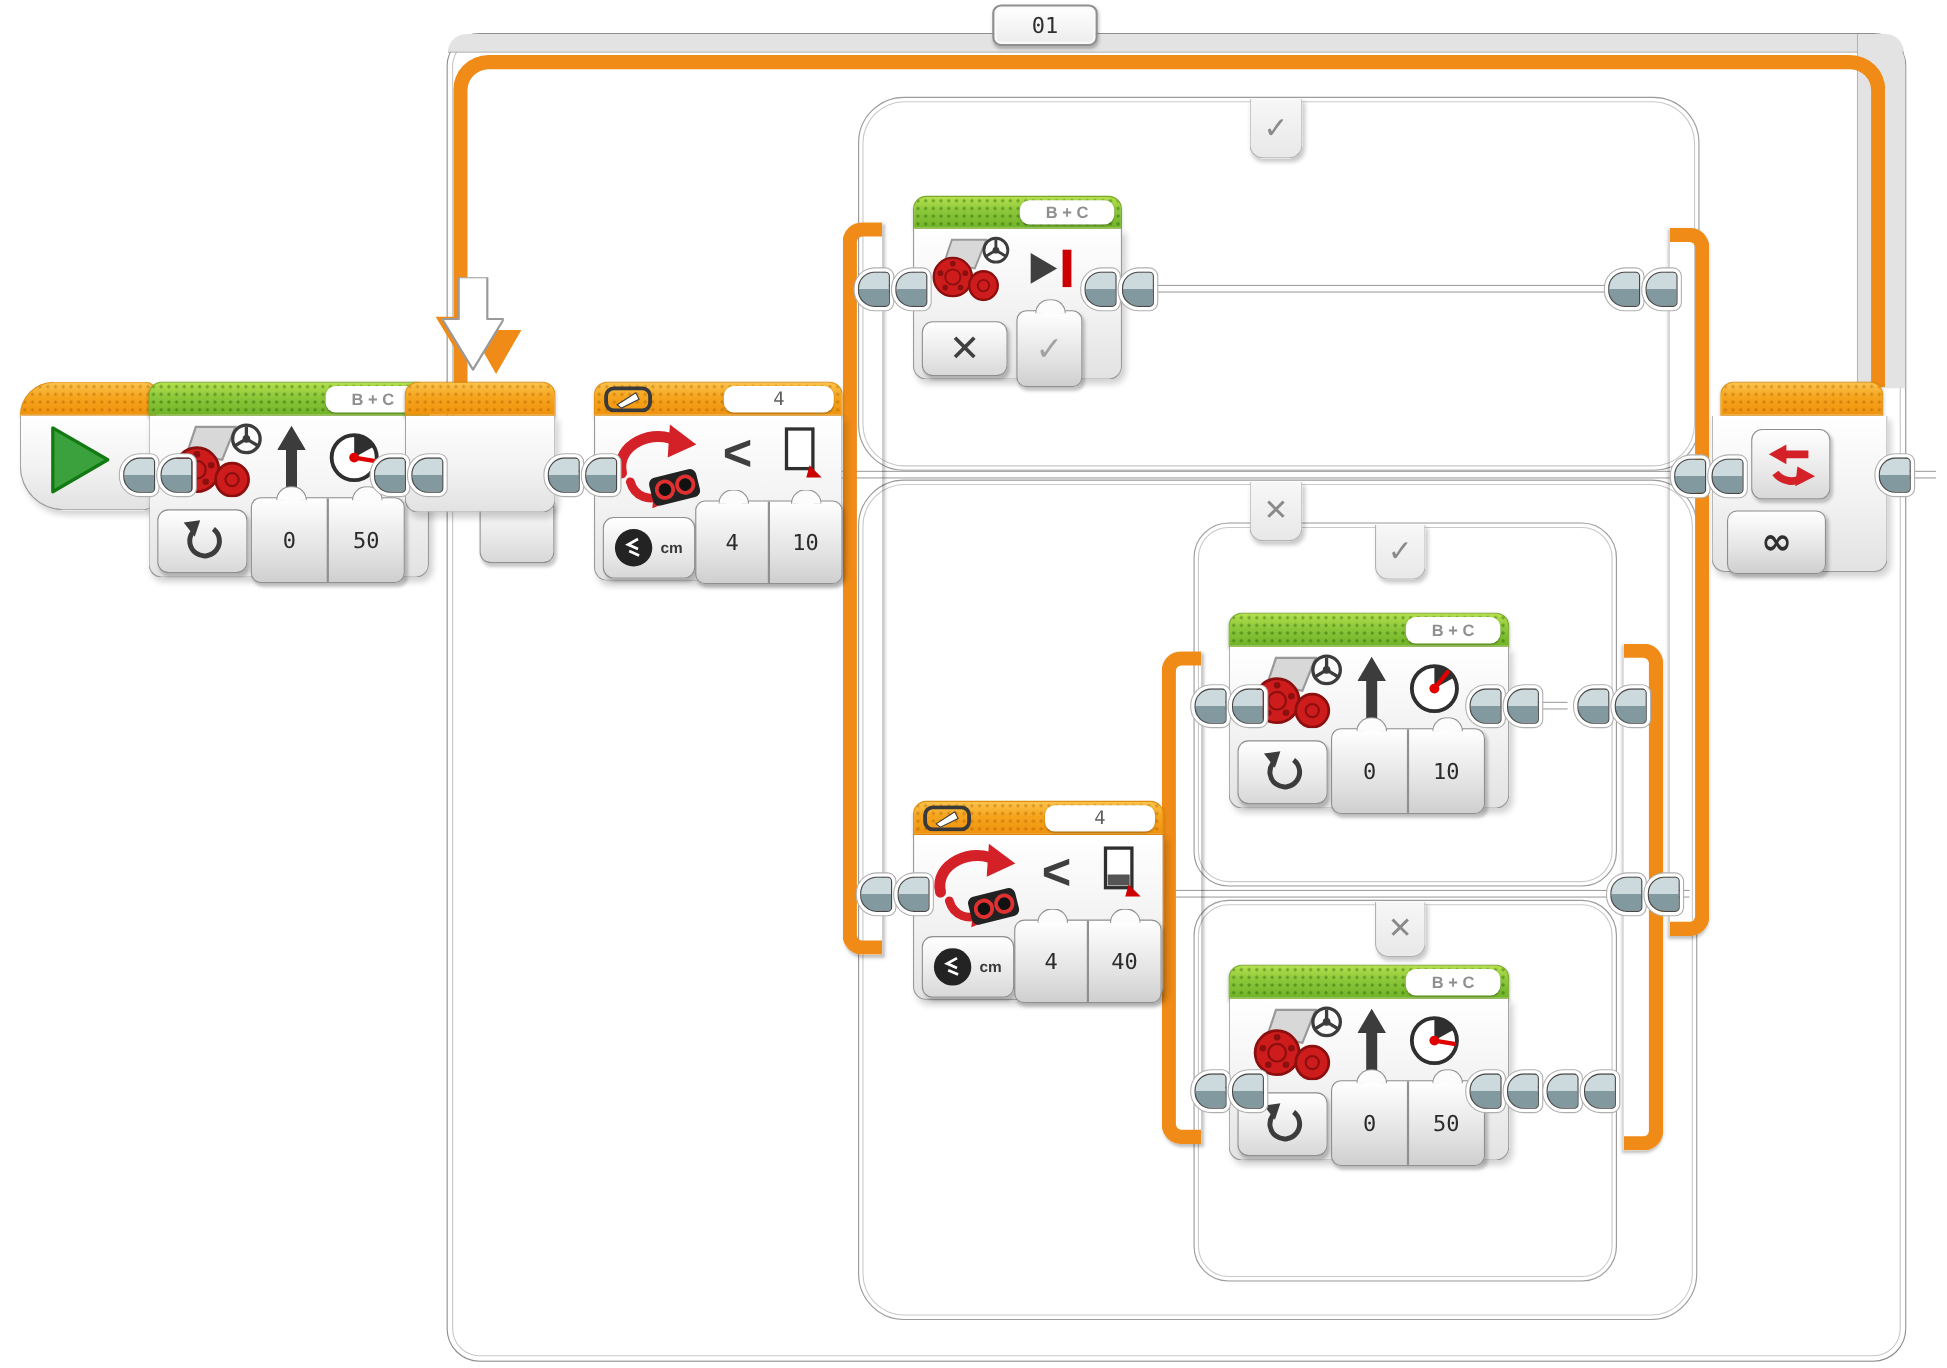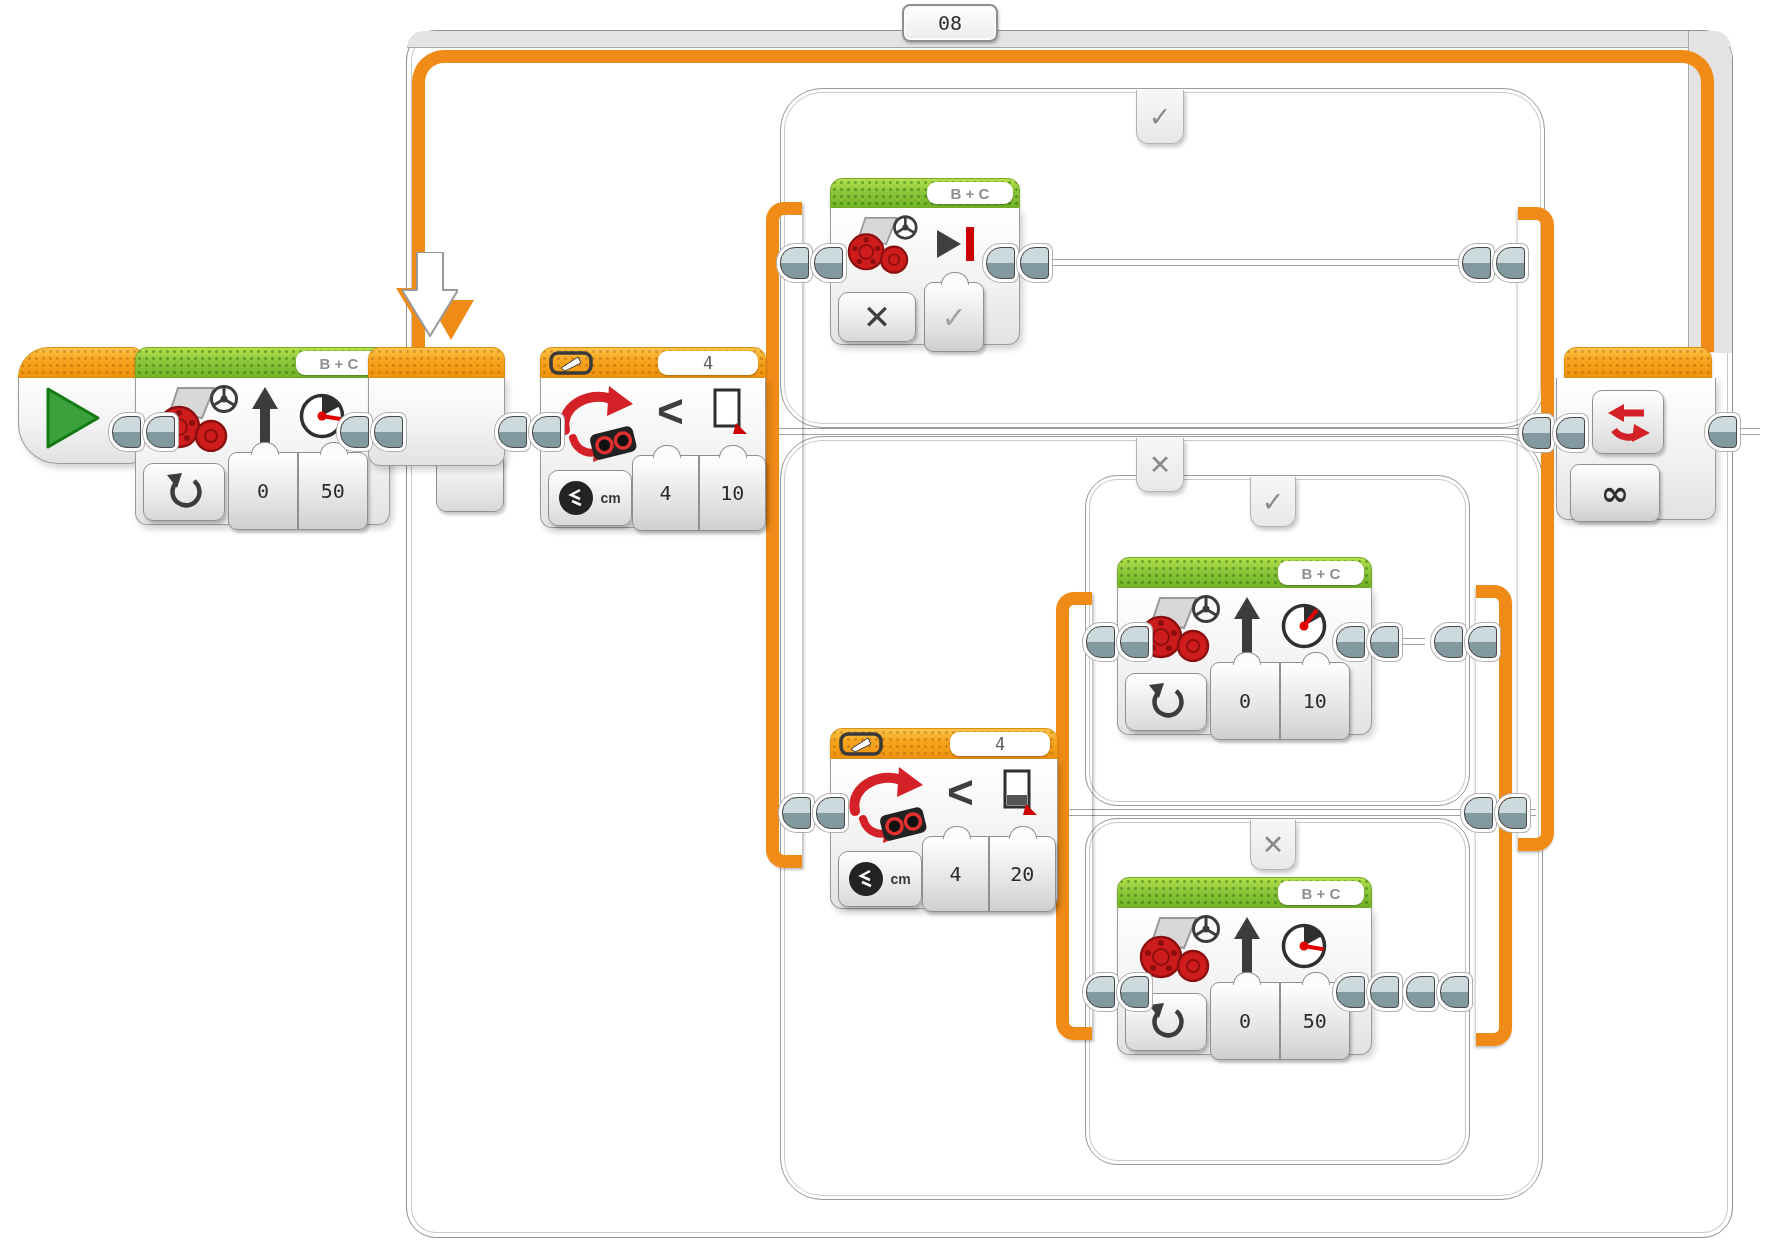--- a/index.html
+++ b/index.html
@@ -283,21 +283,21 @@
           <path d="M7,14 L16,18" fill="none" stroke="#fff" stroke-width="2.5"></path>
         </svg>
     </div>
     <span class="cmTxt">cm</span>
   </div>
   <div class="abs vt" style="left:922px;top:836px;width:134px;height:76px">
     <div class="bump" style="left:calc(25% - 13px)"></div>
     <div class="bump" style="left:calc(75% - 13px)"></div>
     <div class="vcell">4</div>
     <div class="vdiv"></div>
-    <div class="vcell">20</div>
+    <div class="vcell">40</div>
   </div>
 
   <div class="abs hdrG" style="left:1117px;top:557px;width:255px;height:31px">
     <div class="abs lbl" style="right:7px;top:3px;width:86px;height:24px">B + C</div>
   </div>
   <div class="abs bd" style="left:1117px;top:588px;width:255px;height:147px">
     <svg class="abs" style="left:14px;top:6px" width="92" height="68" viewBox="0 0 92 68">
       <polygon points="28,4 64,4 52,34 20,28" fill="#d8d8d8" stroke="#999" stroke-width="2"></polygon>
       <circle cx="29" cy="43" r="20" fill="#ce1c1c" stroke="#8c0f0f" stroke-width="2.5"></circle>
       <circle cx="29" cy="43" r="8" fill="none" stroke="#8c0f0f" stroke-width="2"></circle>
@@ -393,21 +393,21 @@
       <polygon points="28,22 44,31 26,40" fill="#d42027"></polygon>
     </svg>
   </div>
   <div class="abs vt" style="left:1570px;top:464px;width:90px;height:58px">
     <div class="vcell">
         <span class="inftxt">∞</span>
       </div>
   </div>
 
   <div class="abs tab01">
-    <span>08</span>
+    <span>01</span>
   </div>
 
   <div class="abs" style="left:428px;top:300px;width:0;height:0;border-left:23px solid transparent;border-right:23px solid transparent;border-top:40px solid #ef8b16;z-index:28"></div>
 
 <div class="pp abs" style="left: 112px; top: 416px;">
       <div class="pill"></div>
       <div class="pill"></div>
     </div>
     <div class="pp abs" style="left: 340px; top: 416px;">
       <div class="pill"></div>

